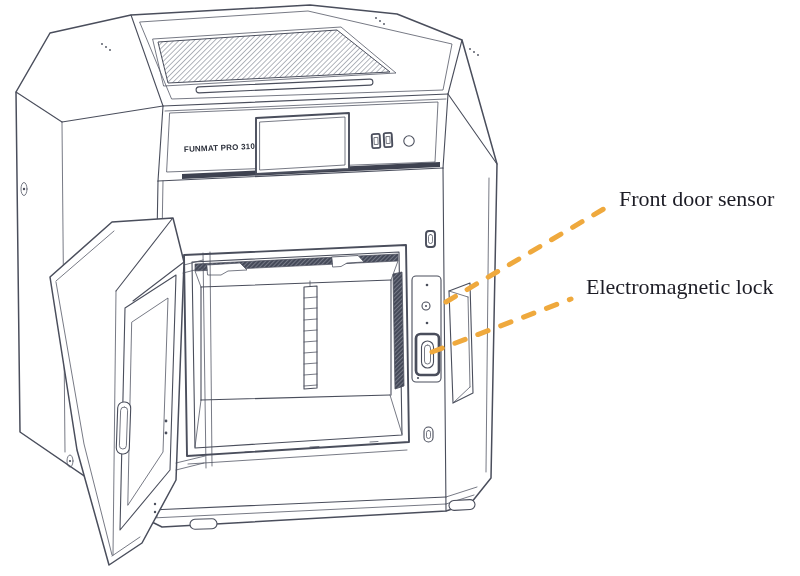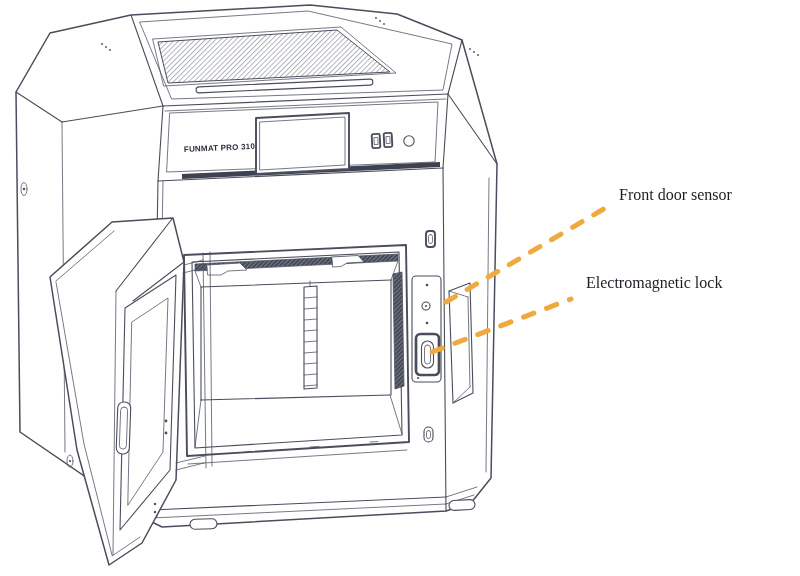--- a/index.html
+++ b/index.html
@@ -16,21 +16,21 @@
   .fw{fill:#ffffff;}
   .fd{fill:var(--dark-fill);stroke:none;}
   .thin{stroke-width:0.75;}
   .thick{stroke-width:2.7;}
   .med{stroke-width:1.9;}
   .dot{fill:var(--line);stroke:none;}
   .brand{font-family:"Liberation Sans",sans-serif;font-weight:bold;font-size:8px;
          letter-spacing:.2px;fill:#2b2f3a;stroke:none;}
   .leader{stroke:var(--leader);stroke-width:5;fill:none;stroke-linecap:round;
           stroke-dasharray:11 13.5;}
-  .label{position:absolute;font-family:"Liberation Serif",serif;font-size:16px;
+  .label{position:absolute;font-family:"Liberation Serif",serif;font-size:22px;
          color:var(--label-text);white-space:nowrap;}
 </style>
 </head>
 <body>
 
 <div class="canvas">
 <svg width="800" height="576" viewBox="0 0 800 576">
   <defs>
     <pattern id="hatchLight" width="3.6" height="3.6" patternUnits="userSpaceOnUse" patternTransform="rotate(45)">
       <line x1="0" y1="0" x2="0" y2="3.6" stroke="#7f8490" stroke-width="1.2"></line>

